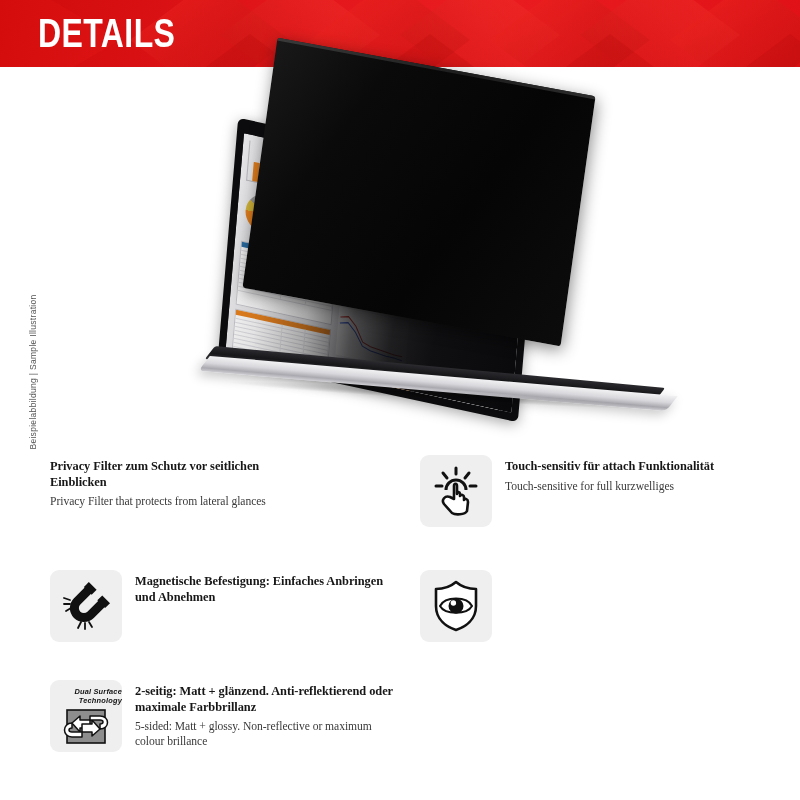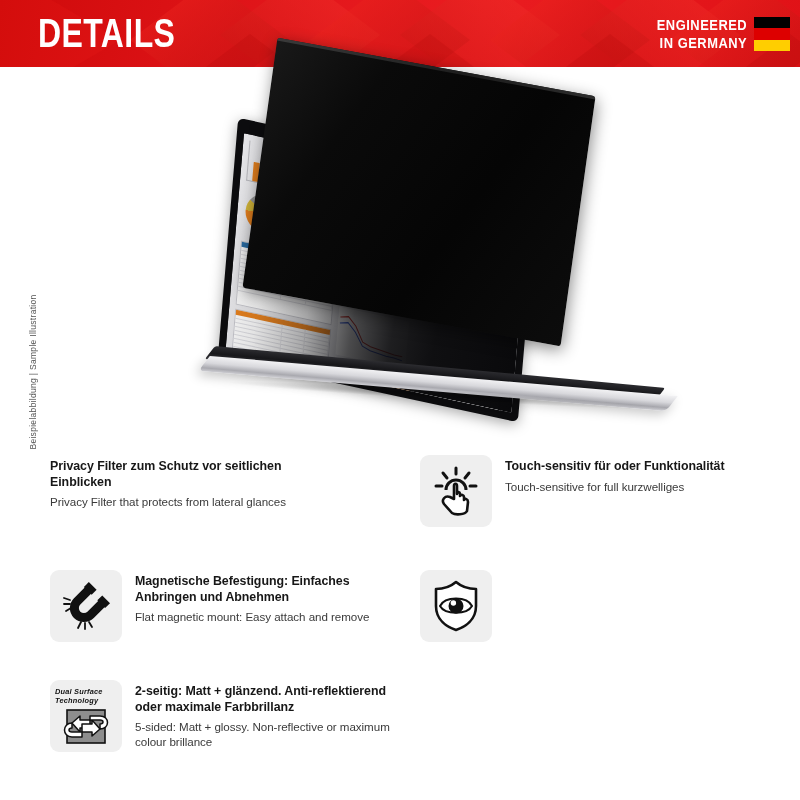--- a/index.html
+++ b/index.html
@@ -148,36 +148,36 @@
   }
 
   
   #features{position:absolute;left:0;top:437px;width:800px;height:363px;}
   .feat{position:absolute;display:flex;align-items:flex-start;gap:13px;}
   .feat-icon{
     width:72px;height:72px;flex:0 0 72px;
     background:#efefef;border-radius:9px;
     display:flex;align-items:center;justify-content:center;
   }
-  .feat-text{padding-top:4px;width:252px;}
+  .feat-text{padding-top:4px;width:252px;font-family:Liberation Serif, serif;}
   .feat-de{
     font-size:12.4px;font-weight:bold;color:#171717;line-height:15.5px;
     letter-spacing:-0.05px;margin:0 0 5px 0;
   }
   .feat-en{
     font-size:11.6px;font-weight:normal;color:#3a3a3a;line-height:14.5px;
     letter-spacing:-0.05px;margin:0;
   }
   .anti-spy-label{
     font-size:10.5px;font-weight:bold;letter-spacing:.2px;color:#111;
     text-align:center;margin-top:1px;
   }
   .dual-label{
     font-size:7.4px;font-weight:bold;color:#111;line-height:8.8px;
-    font-style:italic;letter-spacing:.2px;text-align:left;
+    font-style:italic;letter-spacing:.2px;text-align:right;
     width:100%;padding-left:5px;box-sizing:border-box;
   }
   .dual-label span{display:block;}
 </style>
 </head>
 <body>
 
 <div id="header">
 
   <svg class="facet" width="800" height="67" viewBox="0 0 800 67">
@@ -202,31 +202,20 @@
       <polygon points="250,34 330,94 250,154 170,94" fill="#b00a0a" opacity=".22"></polygon>
       <polygon points="430,34 510,94 430,154 350,94" fill="#b00a0a" opacity=".22"></polygon>
       <polygon points="610,34 690,94 610,154 530,94" fill="#b00a0a" opacity=".22"></polygon>
       <polygon points="790,34 870,94 790,154 710,94" fill="#b00a0a" opacity=".22"></polygon>
       <polygon points="0,-30 120,40 0,110" fill="#ff2a22" opacity=".12"></polygon>
     </g>
   </svg>
 
   <div id="header-title">DETAILS</div>
 
-  <div id="eng-wrap">
-    <div id="eng-text">
-      <span>ENGINEERED</span>
-      <span>IN GERMANY</span>
-    </div>
-    <div id="flag">
-      <i class="f-black"></i>
-      <i class="f-red"></i>
-      <i class="f-gold"></i>
-    </div>
-  </div>
 </div>
 
 <div id="hero">
 
   <div id="sample-caption">Beispielabbildung | Sample Illustration</div>
 
   <div id="laptop">
 
     <div id="screen-body">
       <div id="camera"></div>
@@ -585,21 +574,21 @@
           <line x1="4" y1="20" x2="10" y2="20"></line>
           <line x1="44" y1="20" x2="38" y2="20"></line>
         </g>
         <path d="M14 24 A10 10 0 0 1 34 24" fill="none" stroke="#111" stroke-width="3"></path>
         <path d="M22 20 L22 33 L18 31 C13 29, 9 34, 12 38 L20 47 C23 49, 33 49, 35 45
                  L36 36 C36 33, 33 32, 32 34 L32 31 C32 29, 29 28, 28 30 L28 28
                  C28 26, 25 25, 25 28 L25 20 C25 17, 22 17, 22 20 Z" fill="#fff" stroke="#111" stroke-width="2.6" stroke-linejoin="round"></path>
       </svg>
     </div>
     <div class="feat-text">
-      <p class="feat-de">Touch-sensitiv für oder Funktionalität</p>
+      <p class="feat-de">Touch-sensitiv für attach Funktionalität</p>
       <p class="feat-en">Touch-sensitive for full kurzwelliges</p>
     </div>
   </div>
 
   <div class="feat" style="left:50px;top:133px;">
     <div class="feat-icon">
       <svg width="50" height="50" viewBox="0 0 50 50">
         <g transform="rotate(225 25 25)">
           <path d="M11 40 L11 22 A14 14 0 0 1 39 22 L39 40 L30 40 L30 22
                    A5 5 0 0 0 20 22 L20 40 Z" fill="#111"></path>
@@ -611,21 +600,20 @@
           <line x1="9" y1="23" x2="3" y2="23"></line>
           <line x1="10" y1="27" x2="5" y2="30"></line>
           <line x1="20" y1="41" x2="17" y2="47"></line>
           <line x1="24" y1="42" x2="24" y2="48"></line>
           <line x1="28" y1="41" x2="31" y2="46"></line>
         </g>
       </svg>
     </div>
     <div class="feat-text">
       <p class="feat-de">Magnetische Befestigung: Einfaches Anbringen und Abnehmen</p>
-      <p class="feat-en">Flat magnetic mount: Easy attach and remove</p>
     </div>
   </div>
 
   <div class="feat" style="left:420px;top:133px;">
     <div class="feat-icon">
       <svg width="48" height="52" viewBox="0 0 48 52">
         <path d="M24 2 C17 8, 8 9, 4 9 L4 26 C4 40, 15 47, 24 50
                  C33 47, 44 40, 44 26 L44 9 C40 9, 31 8, 24 2 Z" fill="#fff" stroke="#111" stroke-width="2.6" stroke-linejoin="round"></path>
         <path d="M8 26 C13 16, 35 16, 40 26 C35 35, 13 35, 8 26 Z" fill="none" stroke="#111" stroke-width="2"></path>
         <circle cx="24" cy="26" r="7.5" fill="#111"></circle>

